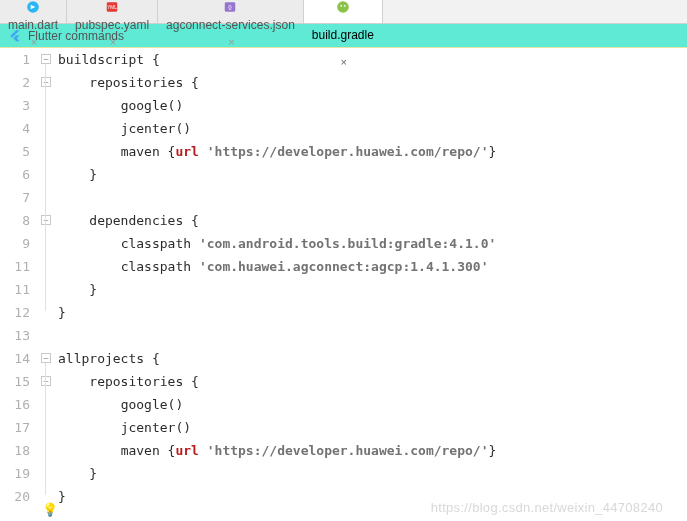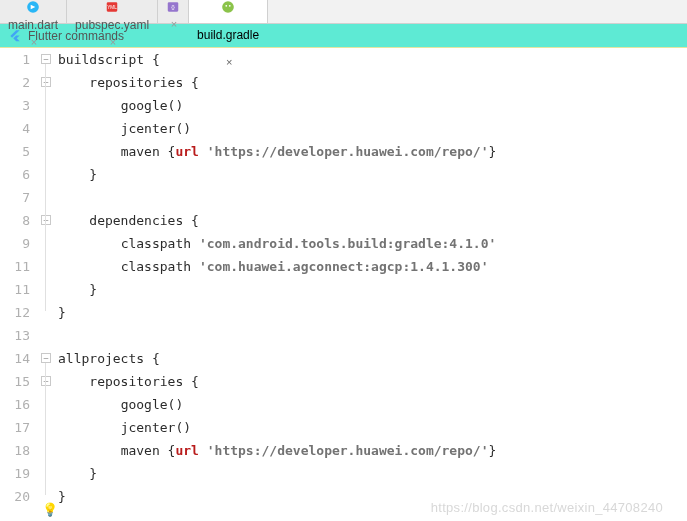--- a/index.html
+++ b/index.html
@@ -155,20 +155,21 @@
       <span>pubspec.yaml</span>
       <span class="close">×</span>
     </div>
     <div class="tab">
       <span class="tab-icon">
         <svg width="14" height="14" viewBox="0 0 24 24">
           <rect x="3" y="4" width="18" height="16" rx="2" fill="#9575CD"></rect>
           <text x="12" y="16" font-size="9" fill="#fff" text-anchor="middle">{}</text>
         </svg>
       </span>
+      <span>agconnect-services.json</span>
       <span class="close">×</span>
     </div>
     <div class="tab active">
       <span class="tab-icon">
         <svg width="14" height="14" viewBox="0 0 24 24">
           <circle cx="12" cy="12" r="10" fill="#8BC34A"></circle>
           <circle cx="9" cy="10" r="1.5" fill="#fff"></circle>
           <circle cx="15" cy="10" r="1.5" fill="#fff"></circle>
         </svg>
       </span>

